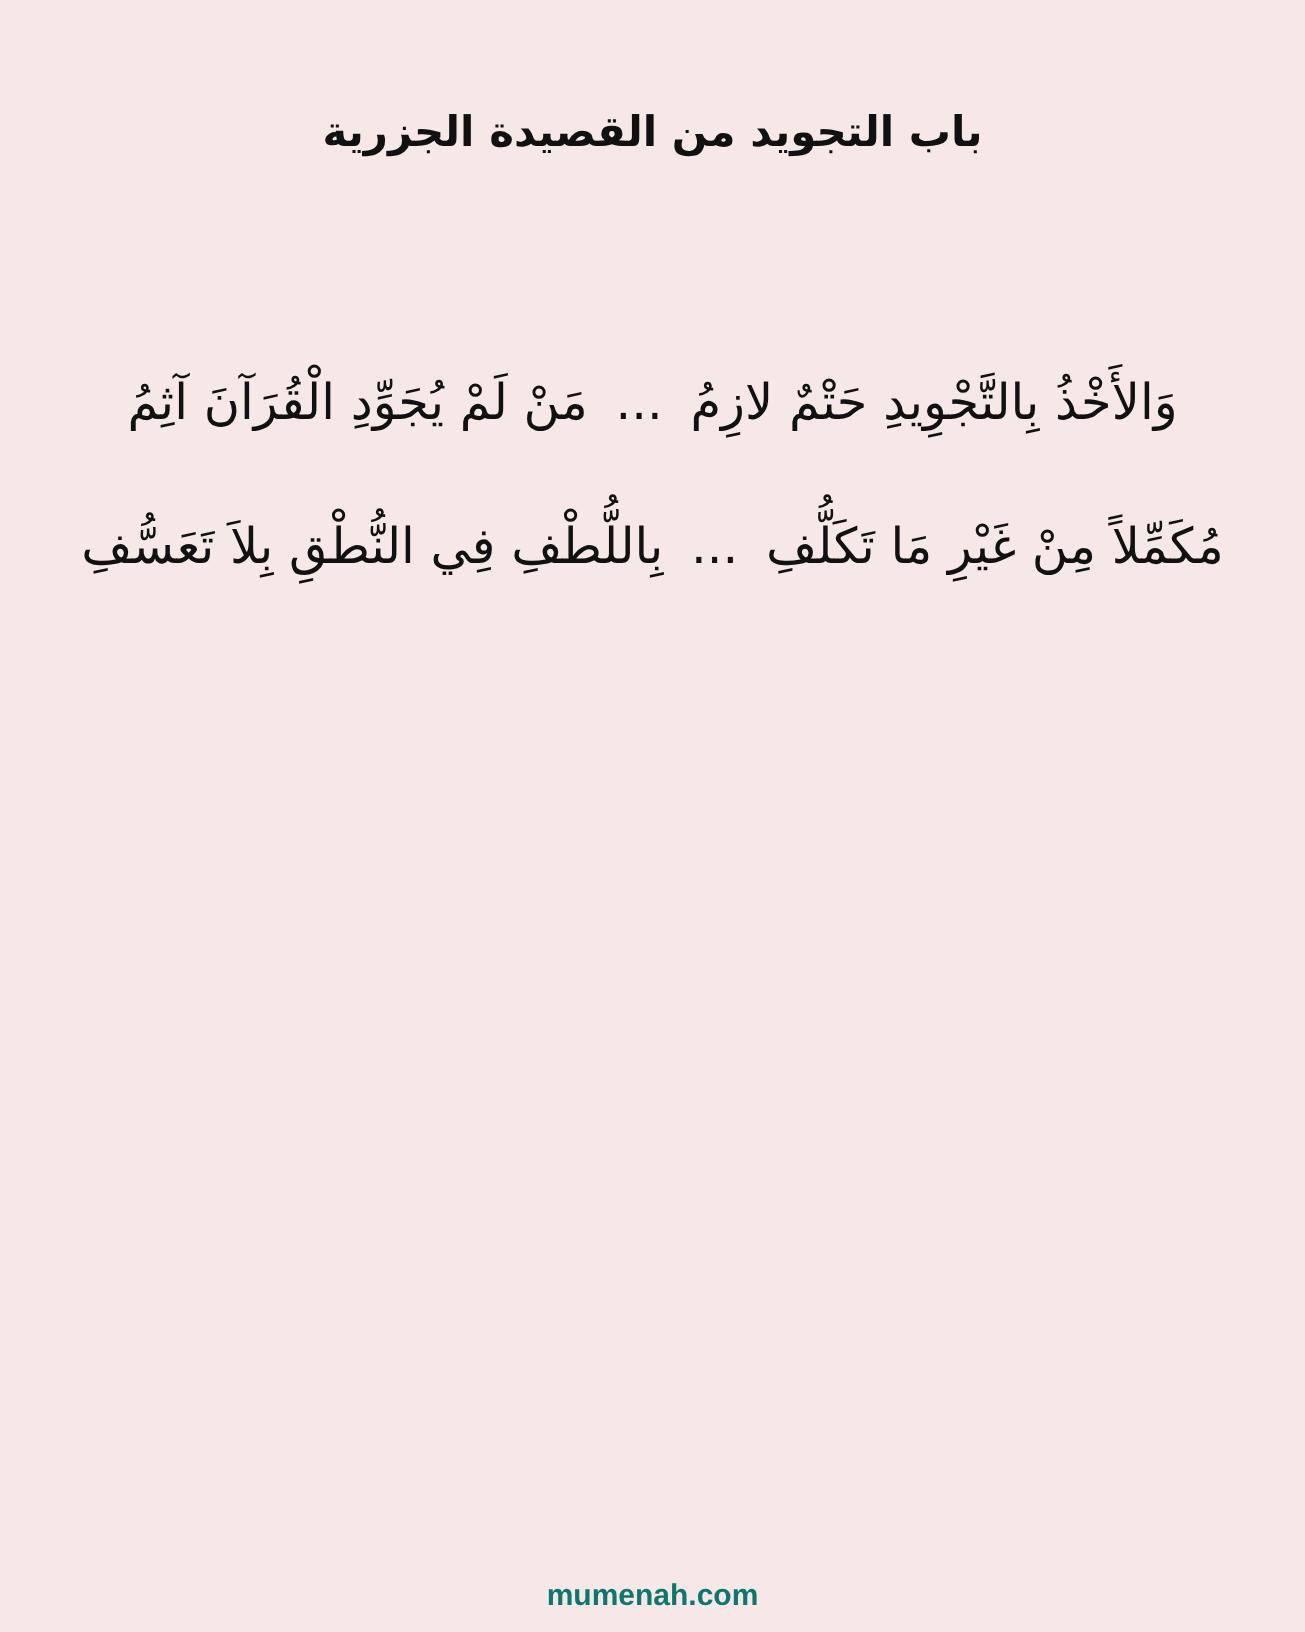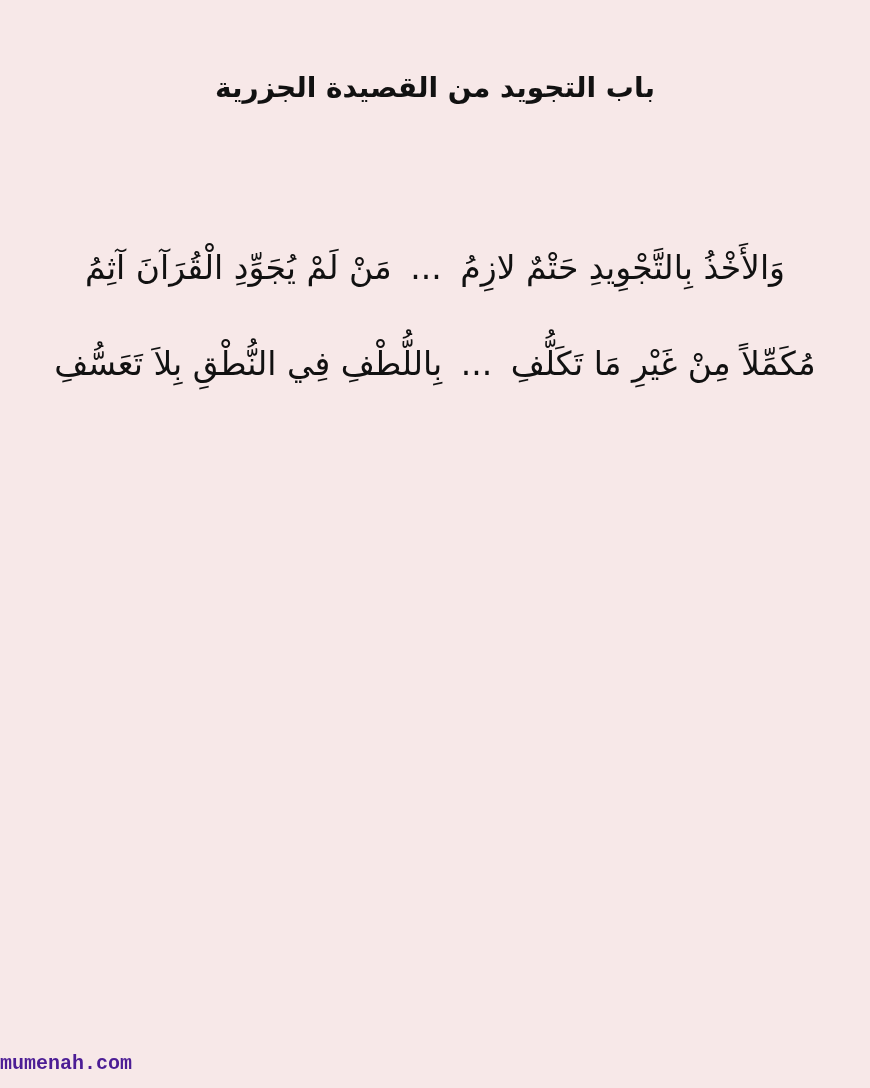--- a/index.html
+++ b/index.html
@@ -54,26 +54,27 @@
     }
     .verse .separator {
       display: inline;
       margin: 0 8px;
     }
     .footer {
       position: absolute;
       bottom: 4px;
       left: 0;
       right: 0;
+      text-align: center;
       direction: ltr;
-      font-family: Liberation Mono, monospace;
+      font-family: Liberation Sans, sans-serif;
       font-size: 20px;
       font-weight: bold;
       line-height: 40px;
-      color: #4c1d95;
+      color: #0f766e;
     }
   </style>
 </head>
 <body>
 
 <main class="page">
   <h1 class="title">باب التجويد من القصيدة الجزرية</h1>
 
   <ol class="poem">
     <li class="verse">

